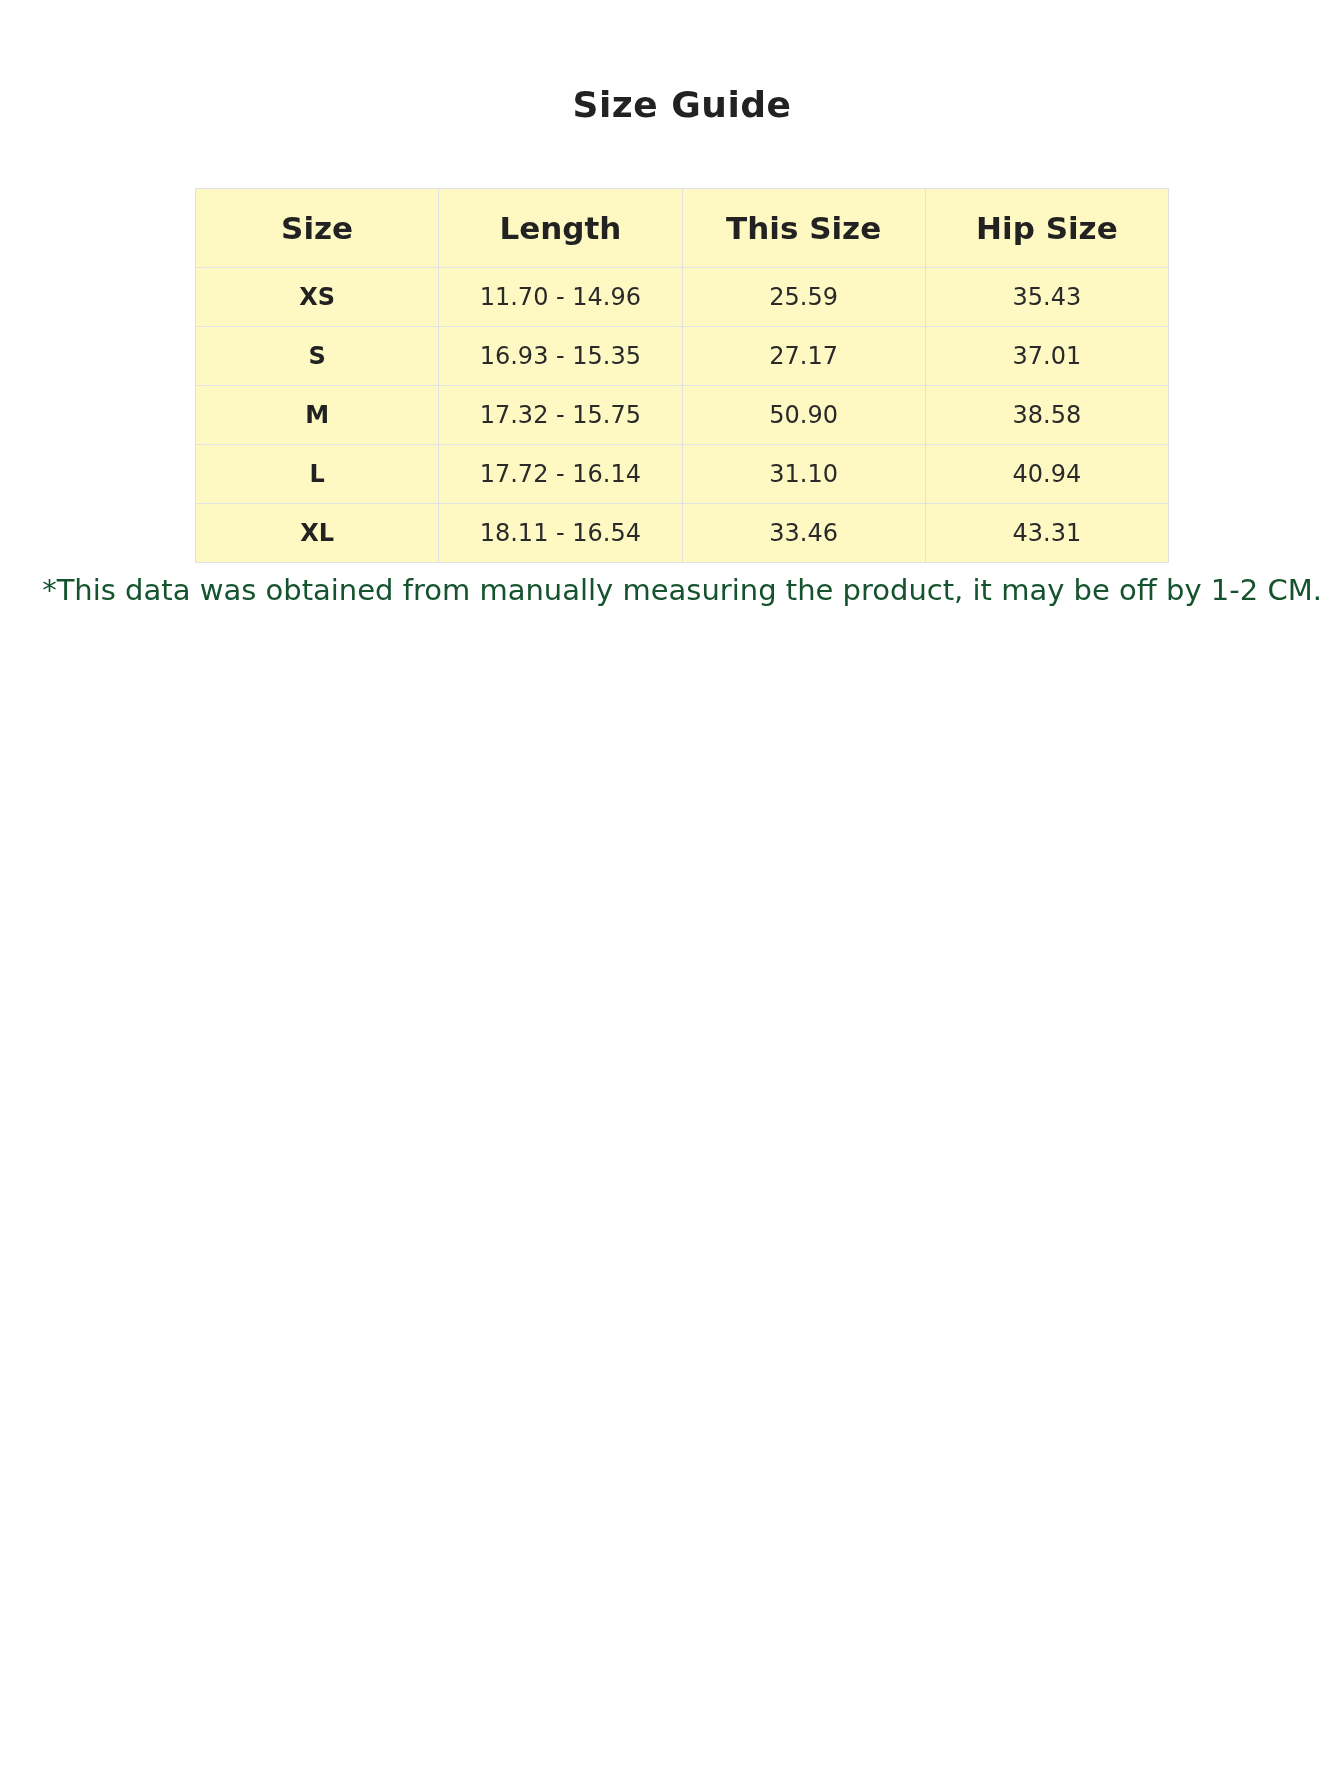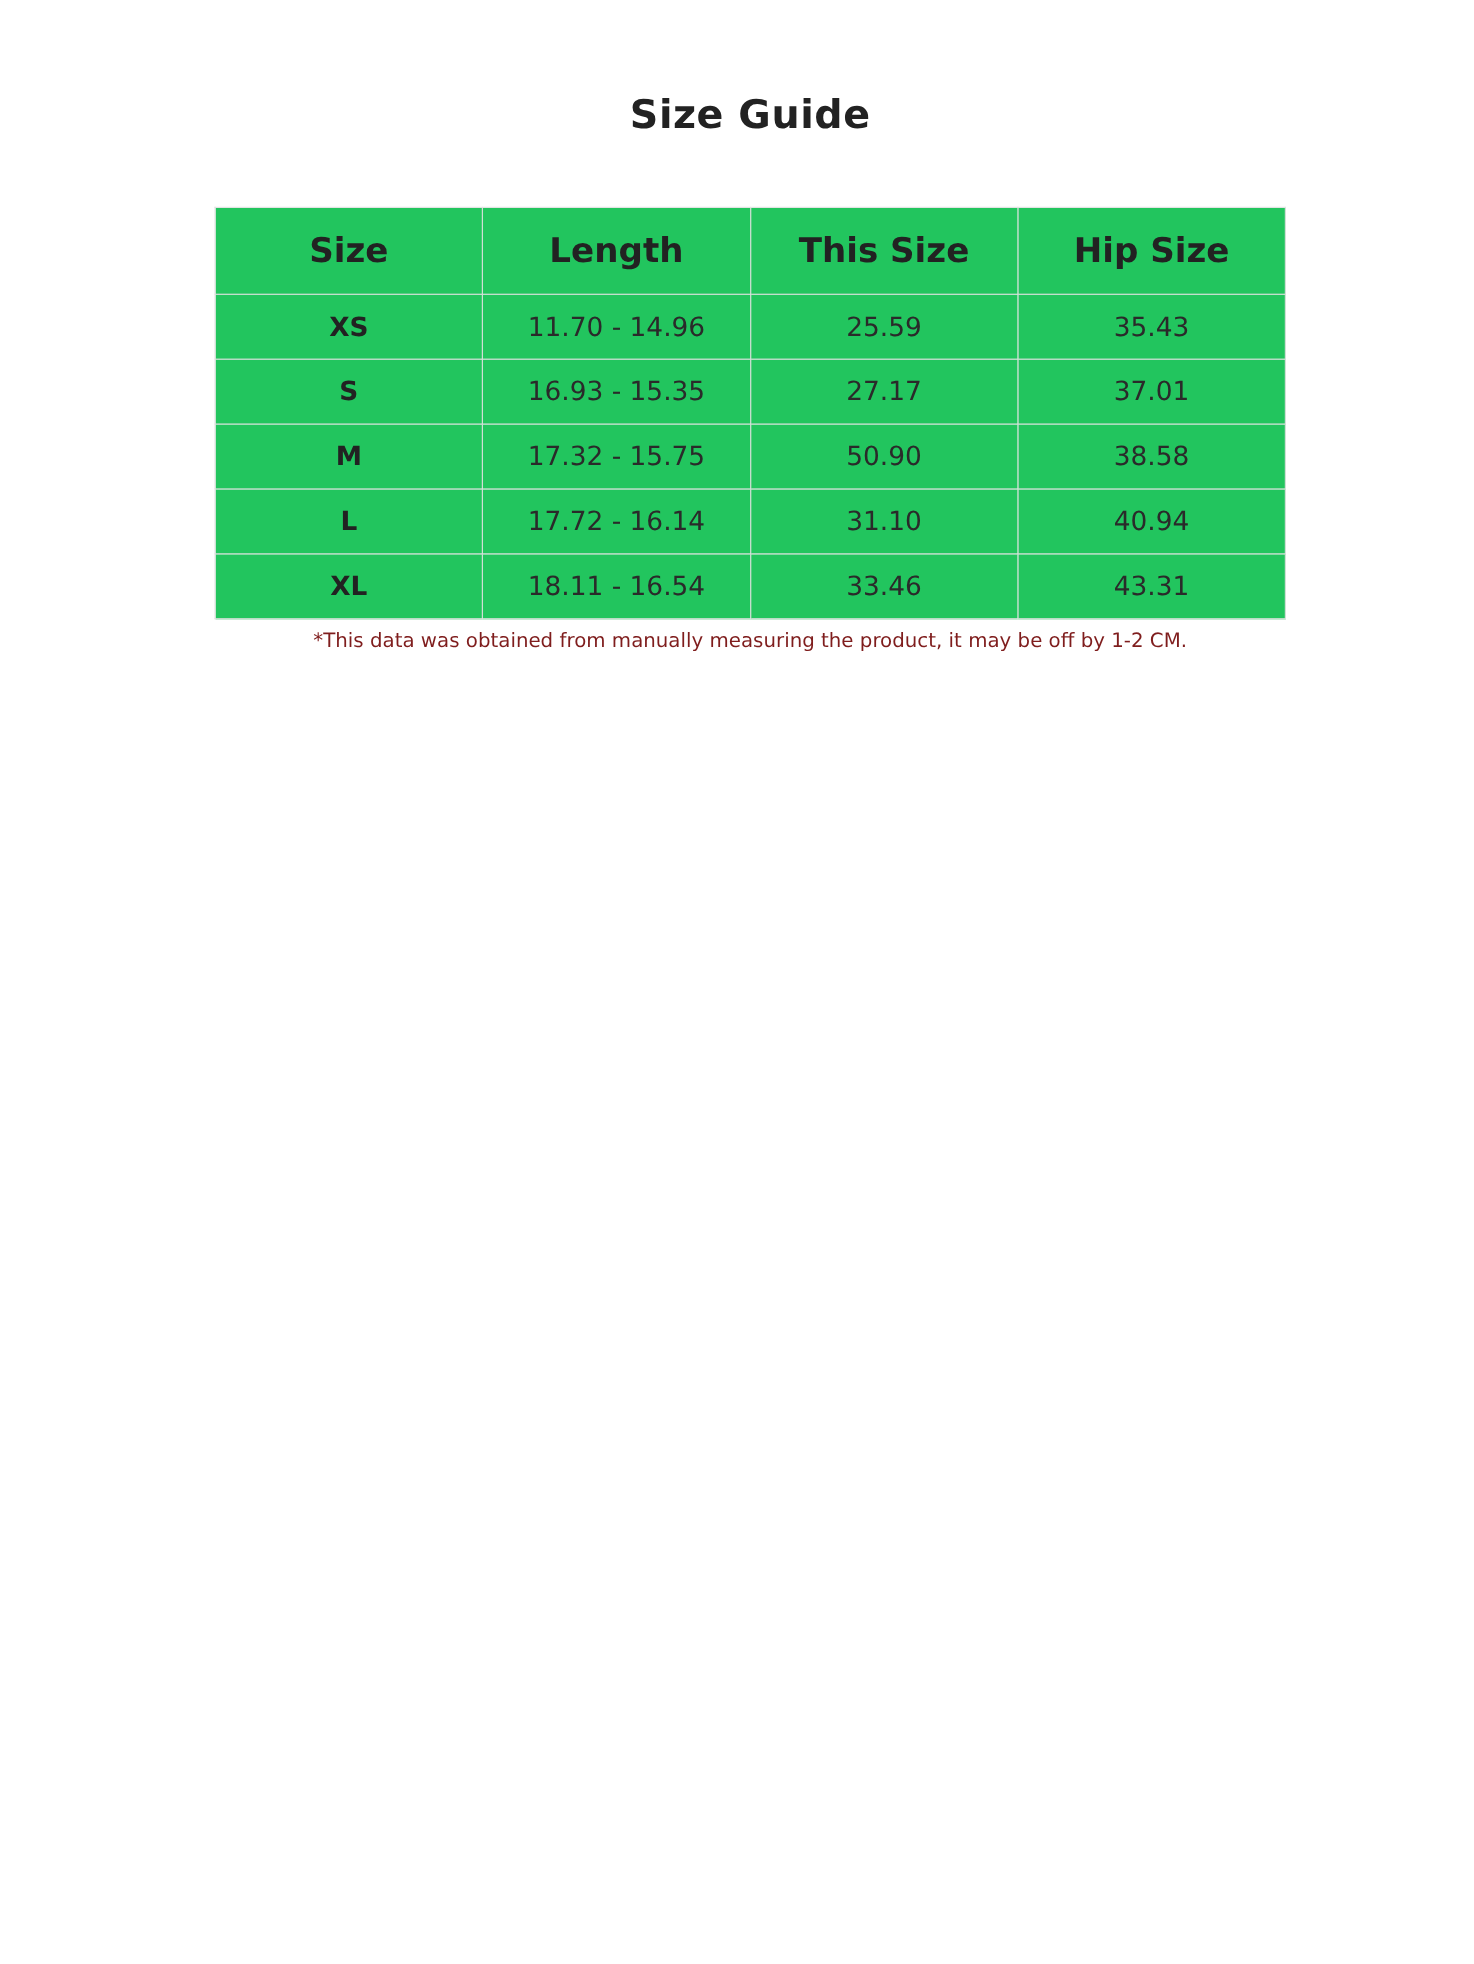--- a/index.html
+++ b/index.html
@@ -34,21 +34,21 @@
     width: 974px;
     border-collapse: collapse;
     table-layout: fixed;
   }
   table.size-table th,
   table.size-table td {
     border: 1px solid #e1e1e1;
     text-align: center;
     vertical-align: middle;
     width: 25%;
-    background: #22c55e;
+    background: #fef9c3;
   }
   table.size-table th {
     height: 79px;
     font-size: 31px;
     font-weight: bold;
     color: #222222;
   }
   table.size-table td {
     height: 59px;
     font-size: 24px;
@@ -60,22 +60,22 @@
     color: #222222;
   }
   .footnote-wrap {
     margin-top: 9px;
     display: flex;
     justify-content: center;
     width: 100%;
   }
   .footnote {
     white-space: nowrap;
-    font-size: 18px;
-    color: #7f1d1d;
+    font-size: 29px;
+    color: #14532d;
     line-height: 1.25;
   }
 </style>
 </head>
 <body>
 
 <div class="content">
 
   <h1 class="page-title">Size Guide</h1>
 

